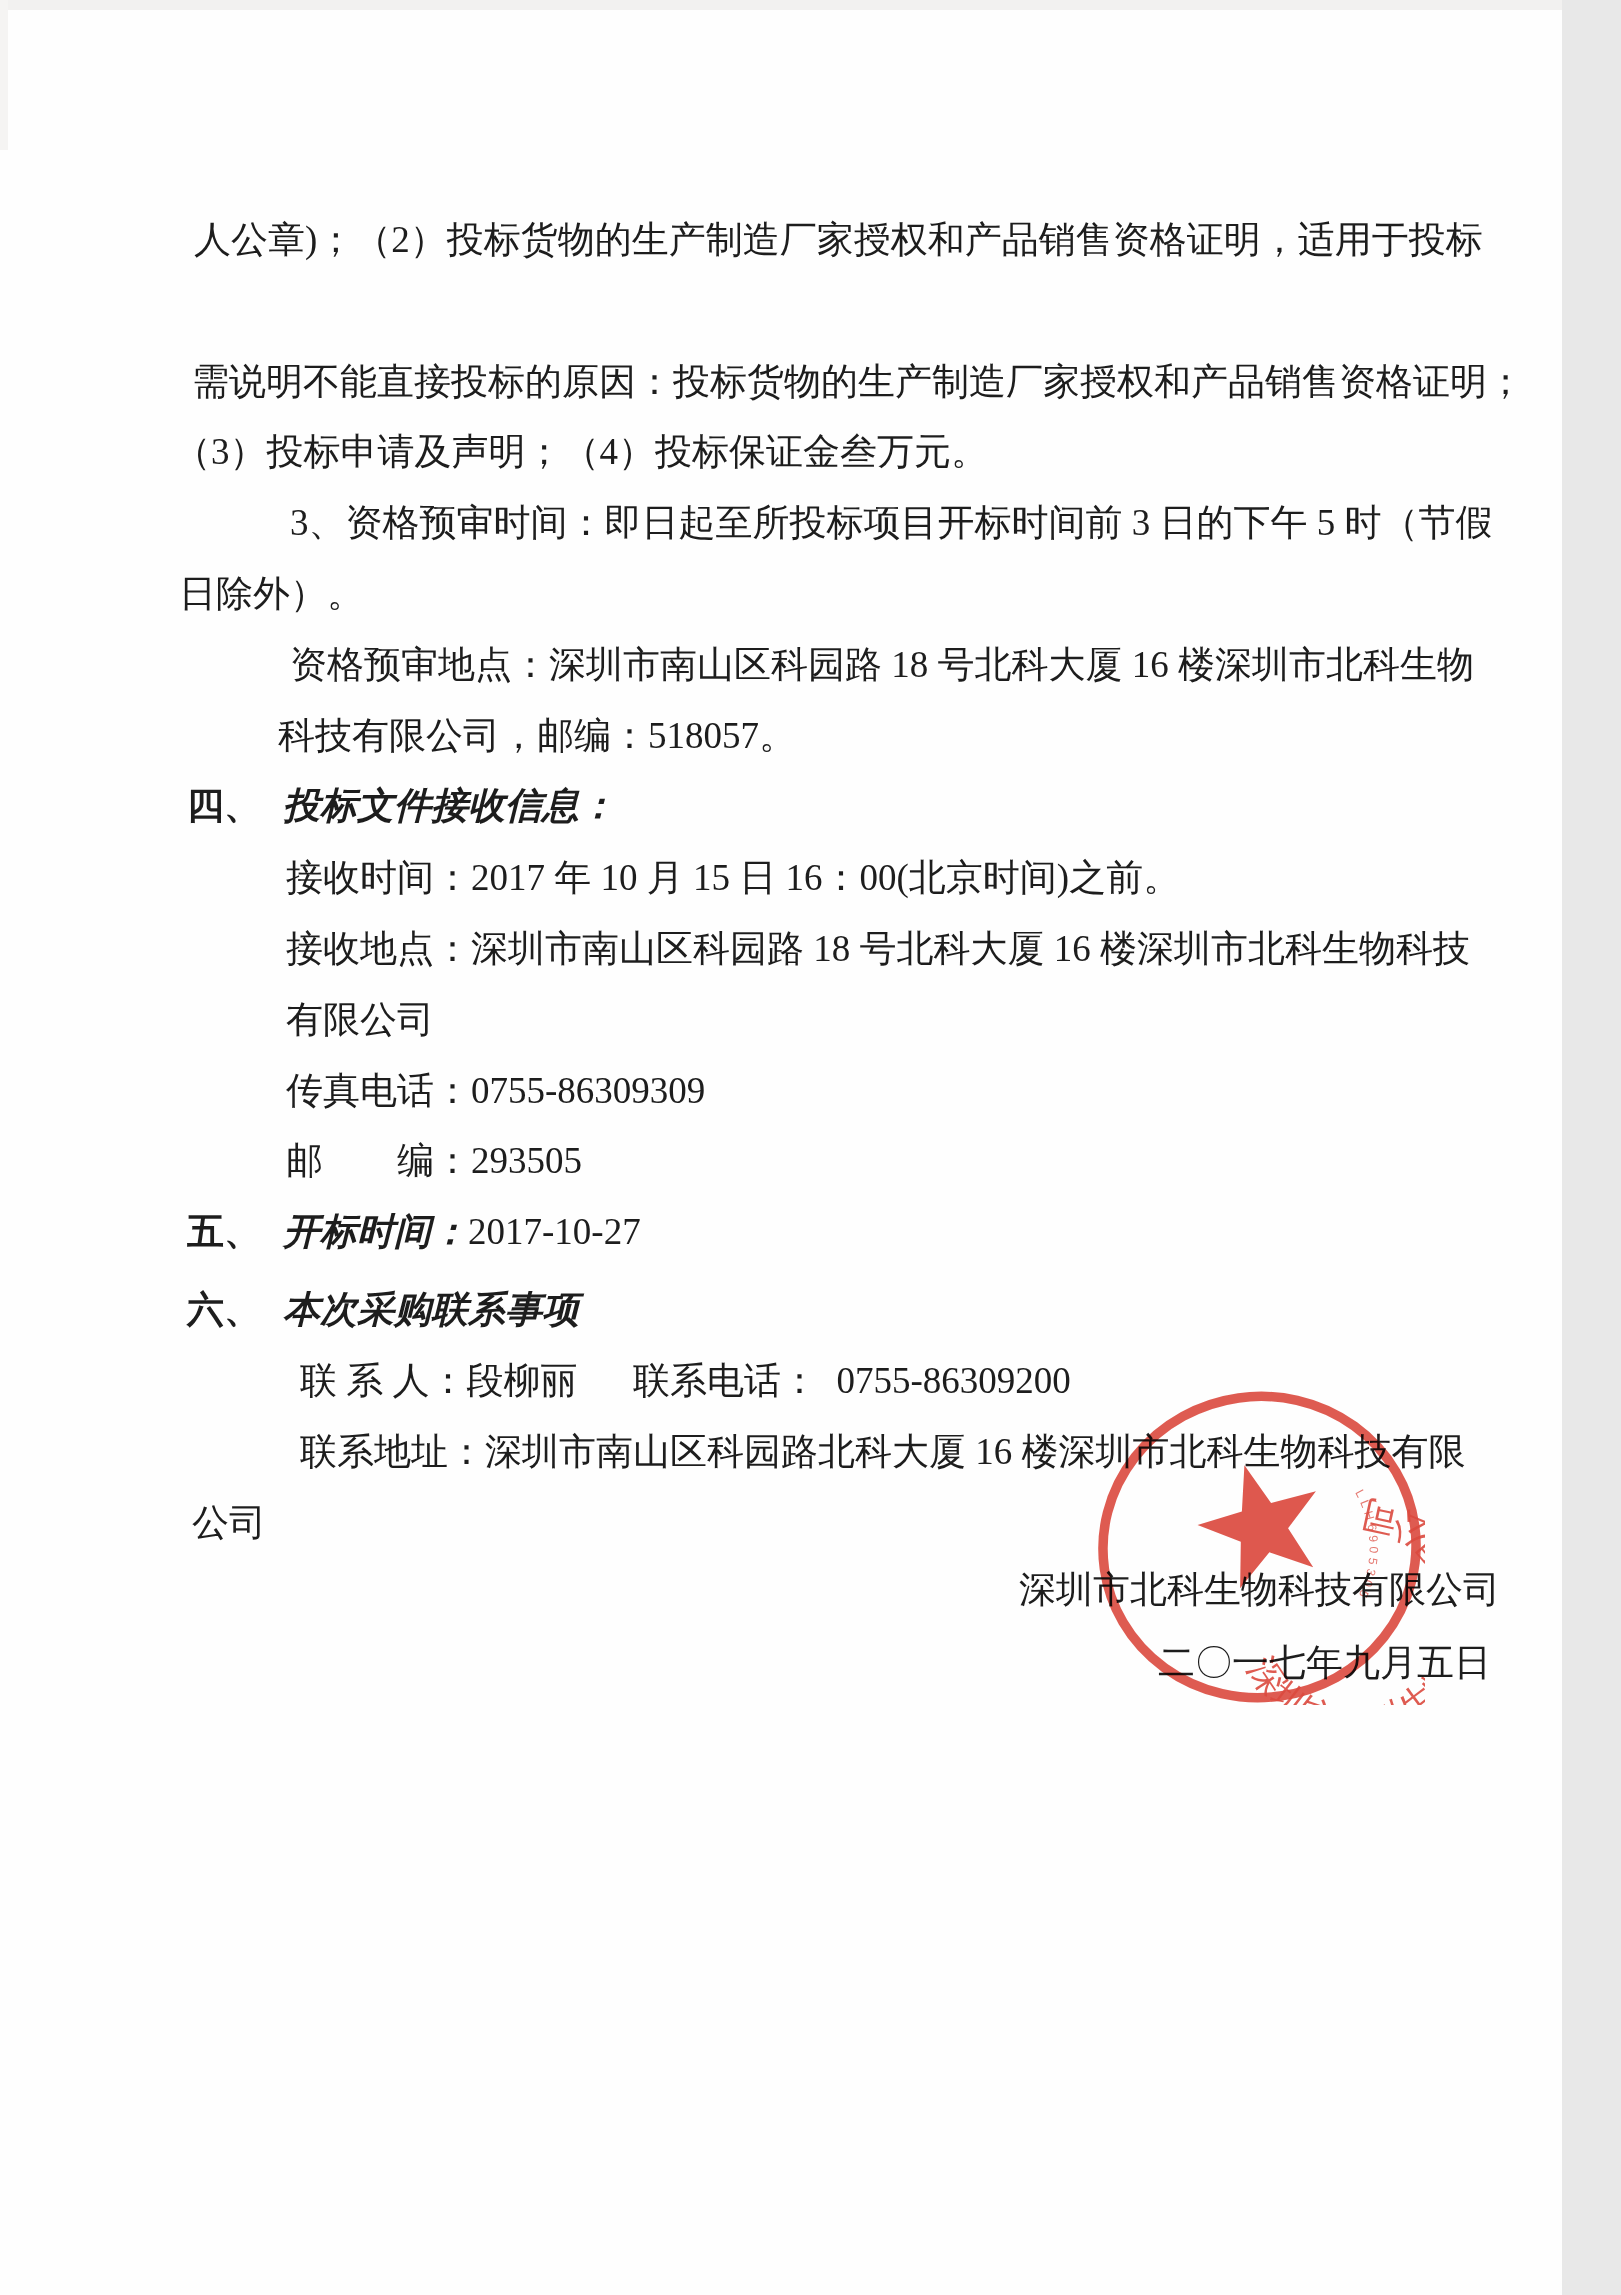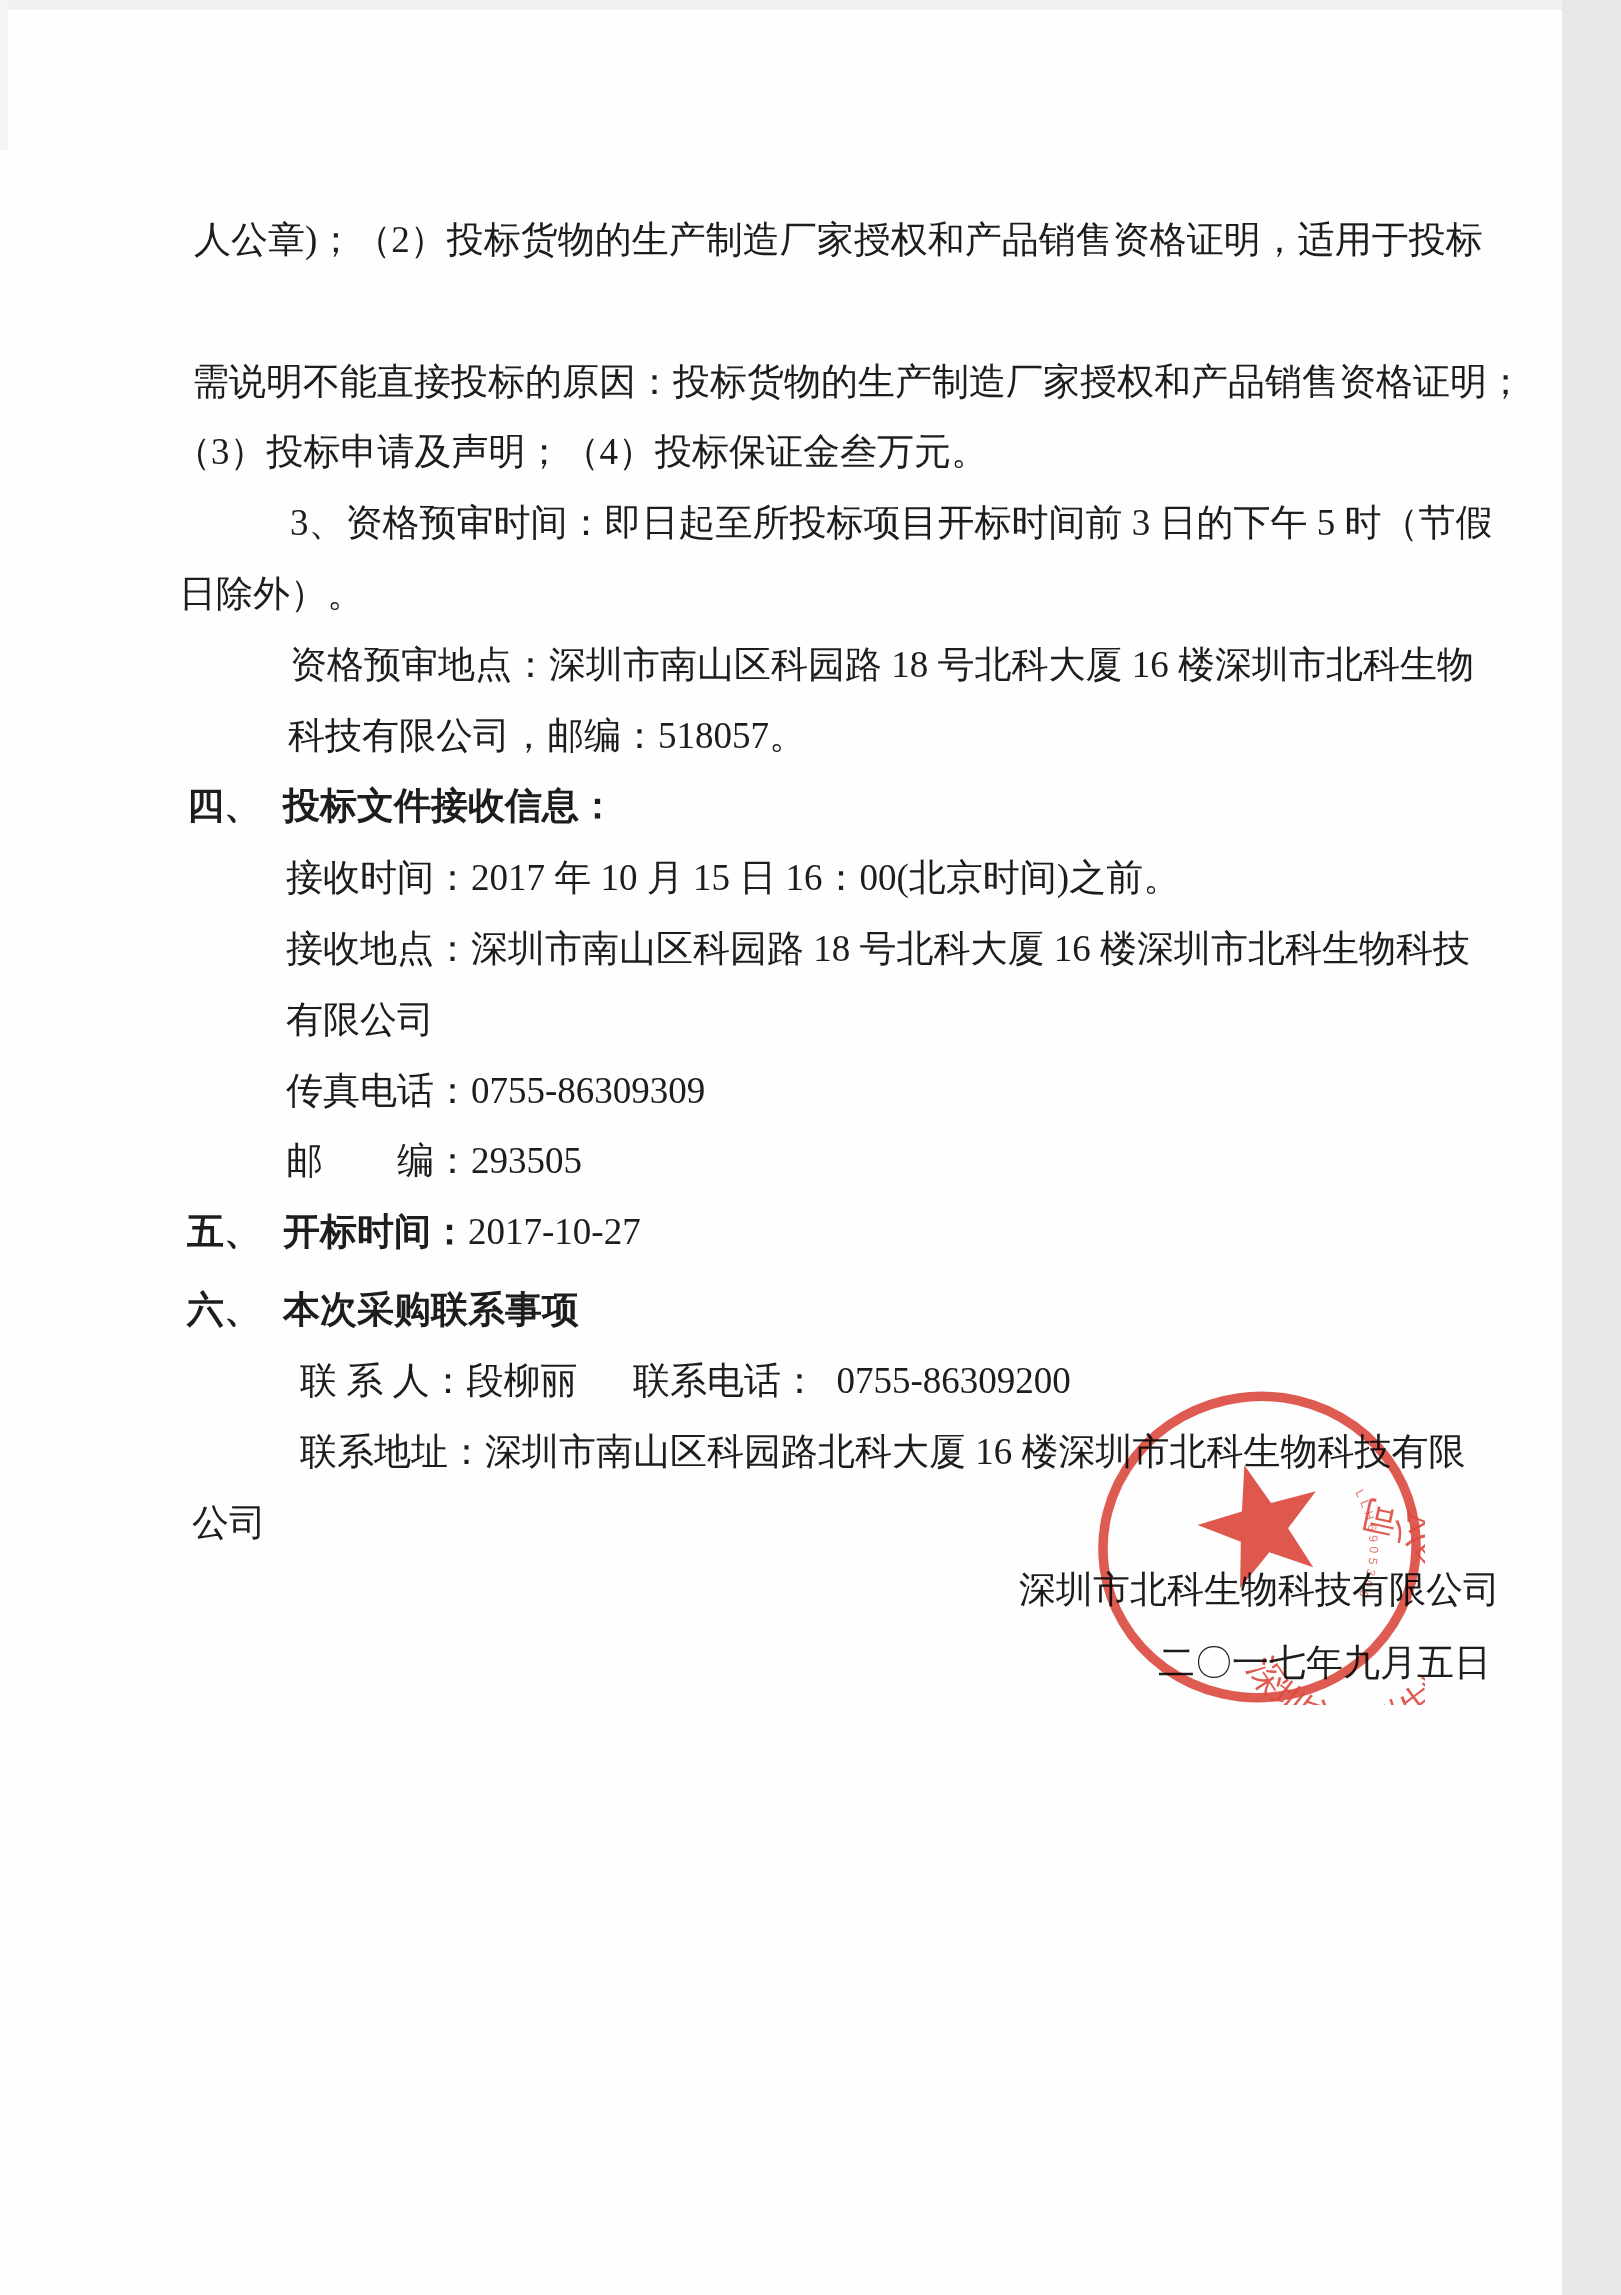--- a/index.html
+++ b/index.html
@@ -16,21 +16,21 @@
   .line{
     position:absolute;
     white-space:pre;
     font-size:37px;
     line-height:49px;
     letter-spacing:0px;
     color:#1d1d1d;
   }
   .heading-num{position:absolute;left:187px;top:0;font-weight:700;white-space:pre;}
   .heading-text{position:absolute;left:283px;top:0;white-space:pre;}
-  .heading-text .lbl{font-weight:700;}
+  .heading-text .lbl{font-weight:700;font-style:italic;}
   .heading-text .val{font-weight:400;}
   .sig{position:absolute;white-space:pre;font-size:37px;}
   .seal{
     position:absolute;left:1094px;top:1389px;width:331px;height:316px;
     mix-blend-mode:multiply;
     opacity:0.92;
   }
   .seal svg{display:block;}
 </style>
 </head>
@@ -39,21 +39,21 @@
 <div class="page">
   <div class="scan-edge-top"></div>
   <div class="scan-edge-left"></div>
 
   <div class="line" style="left:194px;top:215px;">人公章)；（2）投标货物的生产制造厂家授权和产品销售资格证明，适用于投标</div>
   <div class="line" style="left:192px;top:357px;">需说明不能直接投标的原因：投标货物的生产制造厂家授权和产品销售资格证明；</div>
   <div class="line" style="left:174px;top:427px;">（3）投标申请及声明；（4）投标保证金叁万元。</div>
   <div class="line" style="left:290px;top:498px;">3、资格预审时间：即日起至所投标项目开标时间前 3 日的下午 5 时（节假</div>
   <div class="line" style="left:179px;top:569px;">日除外）。</div>
   <div class="line" style="left:290px;top:640px;">资格预审地点：深圳市南山区科园路 18 号北科大厦 16 楼深圳市北科生物</div>
-  <div class="line" style="left:288px;top:711px;text-align:right;">科技有限公司，邮编：518057。</div>
+  <div class="line" style="left:278px;top:711px;text-align:right;">科技有限公司，邮编：518057。</div>
 
   <div class="line" style="left:0;top:781px;width:1622px;">
     <span class="heading-num">四、</span>
     <span class="heading-text"><span class="lbl">投标文件接收信息：</span></span>
   </div>
 
   <div class="line" style="left:286px;top:853px;">接收时间：2017 年 10 月 15 日 16：00(北京时间)之前。</div>
   <div class="line" style="left:286px;top:924px;">接收地点：深圳市南山区科园路 18 号北科大厦 16 楼深圳市北科生物科技</div>
   <div class="line" style="left:286px;top:995px;">有限公司</div>
   <div class="line" style="left:286px;top:1066px;">传真电话：0755-86309309</div>

